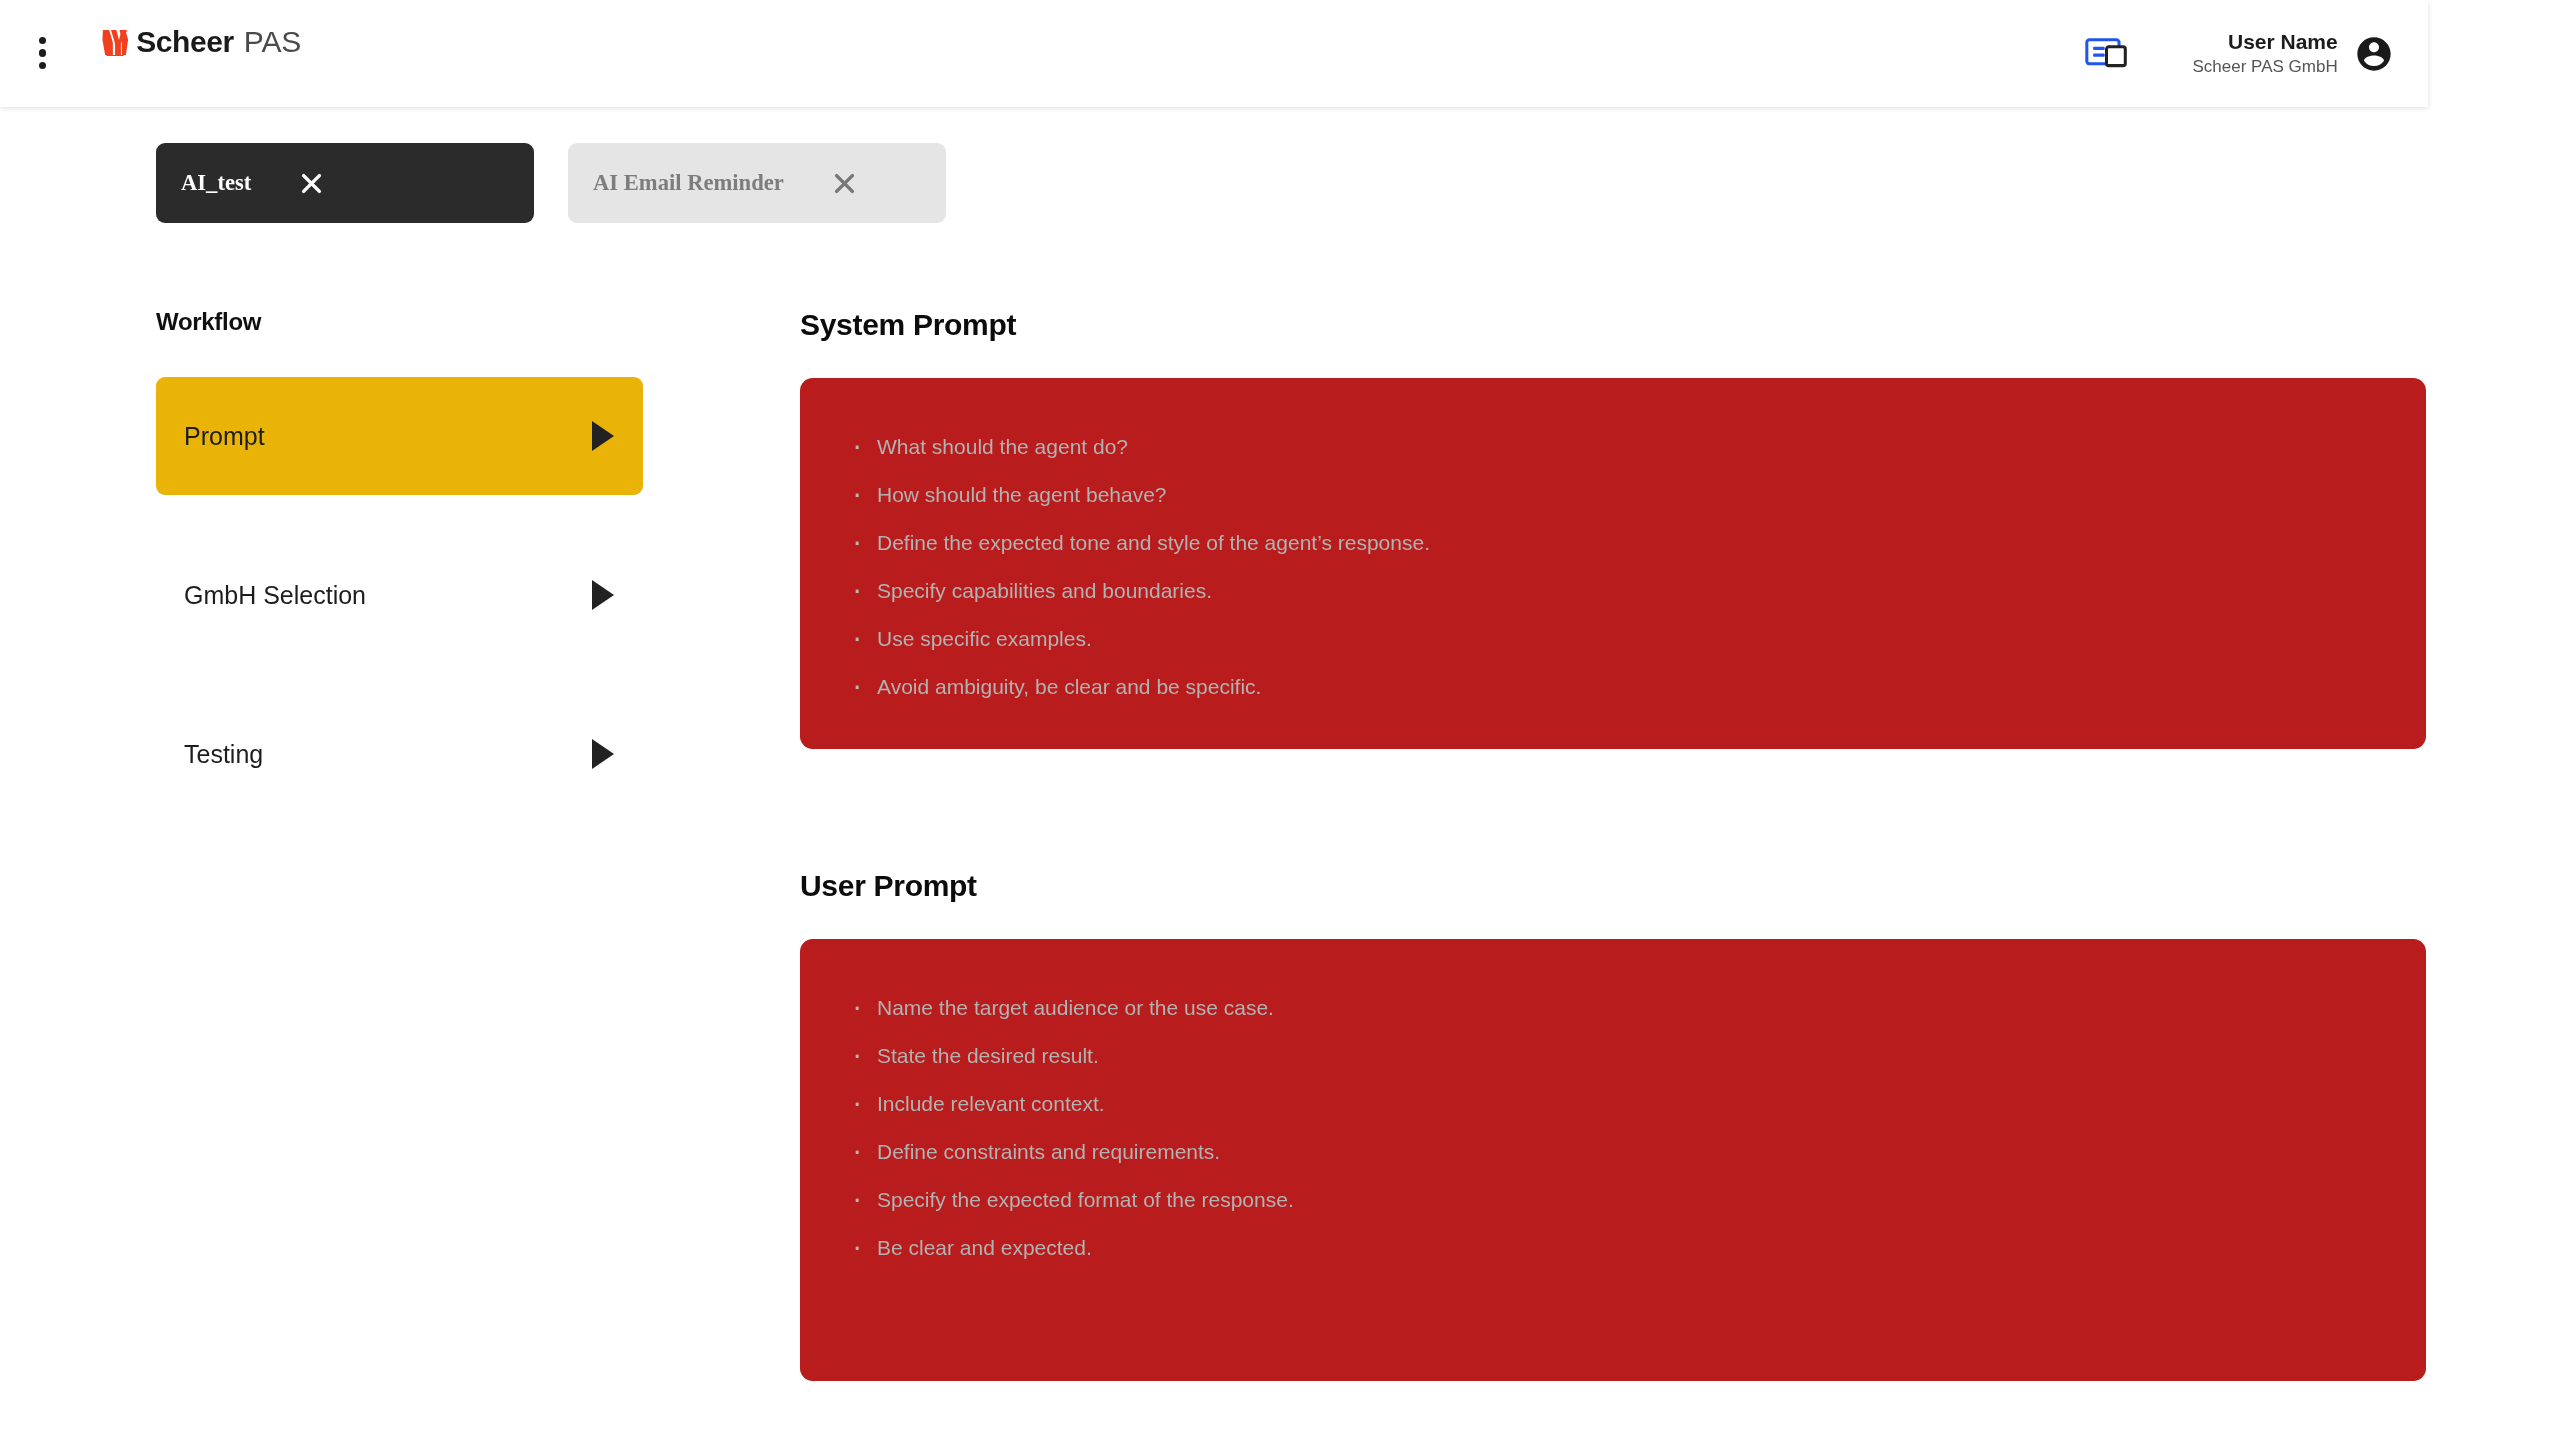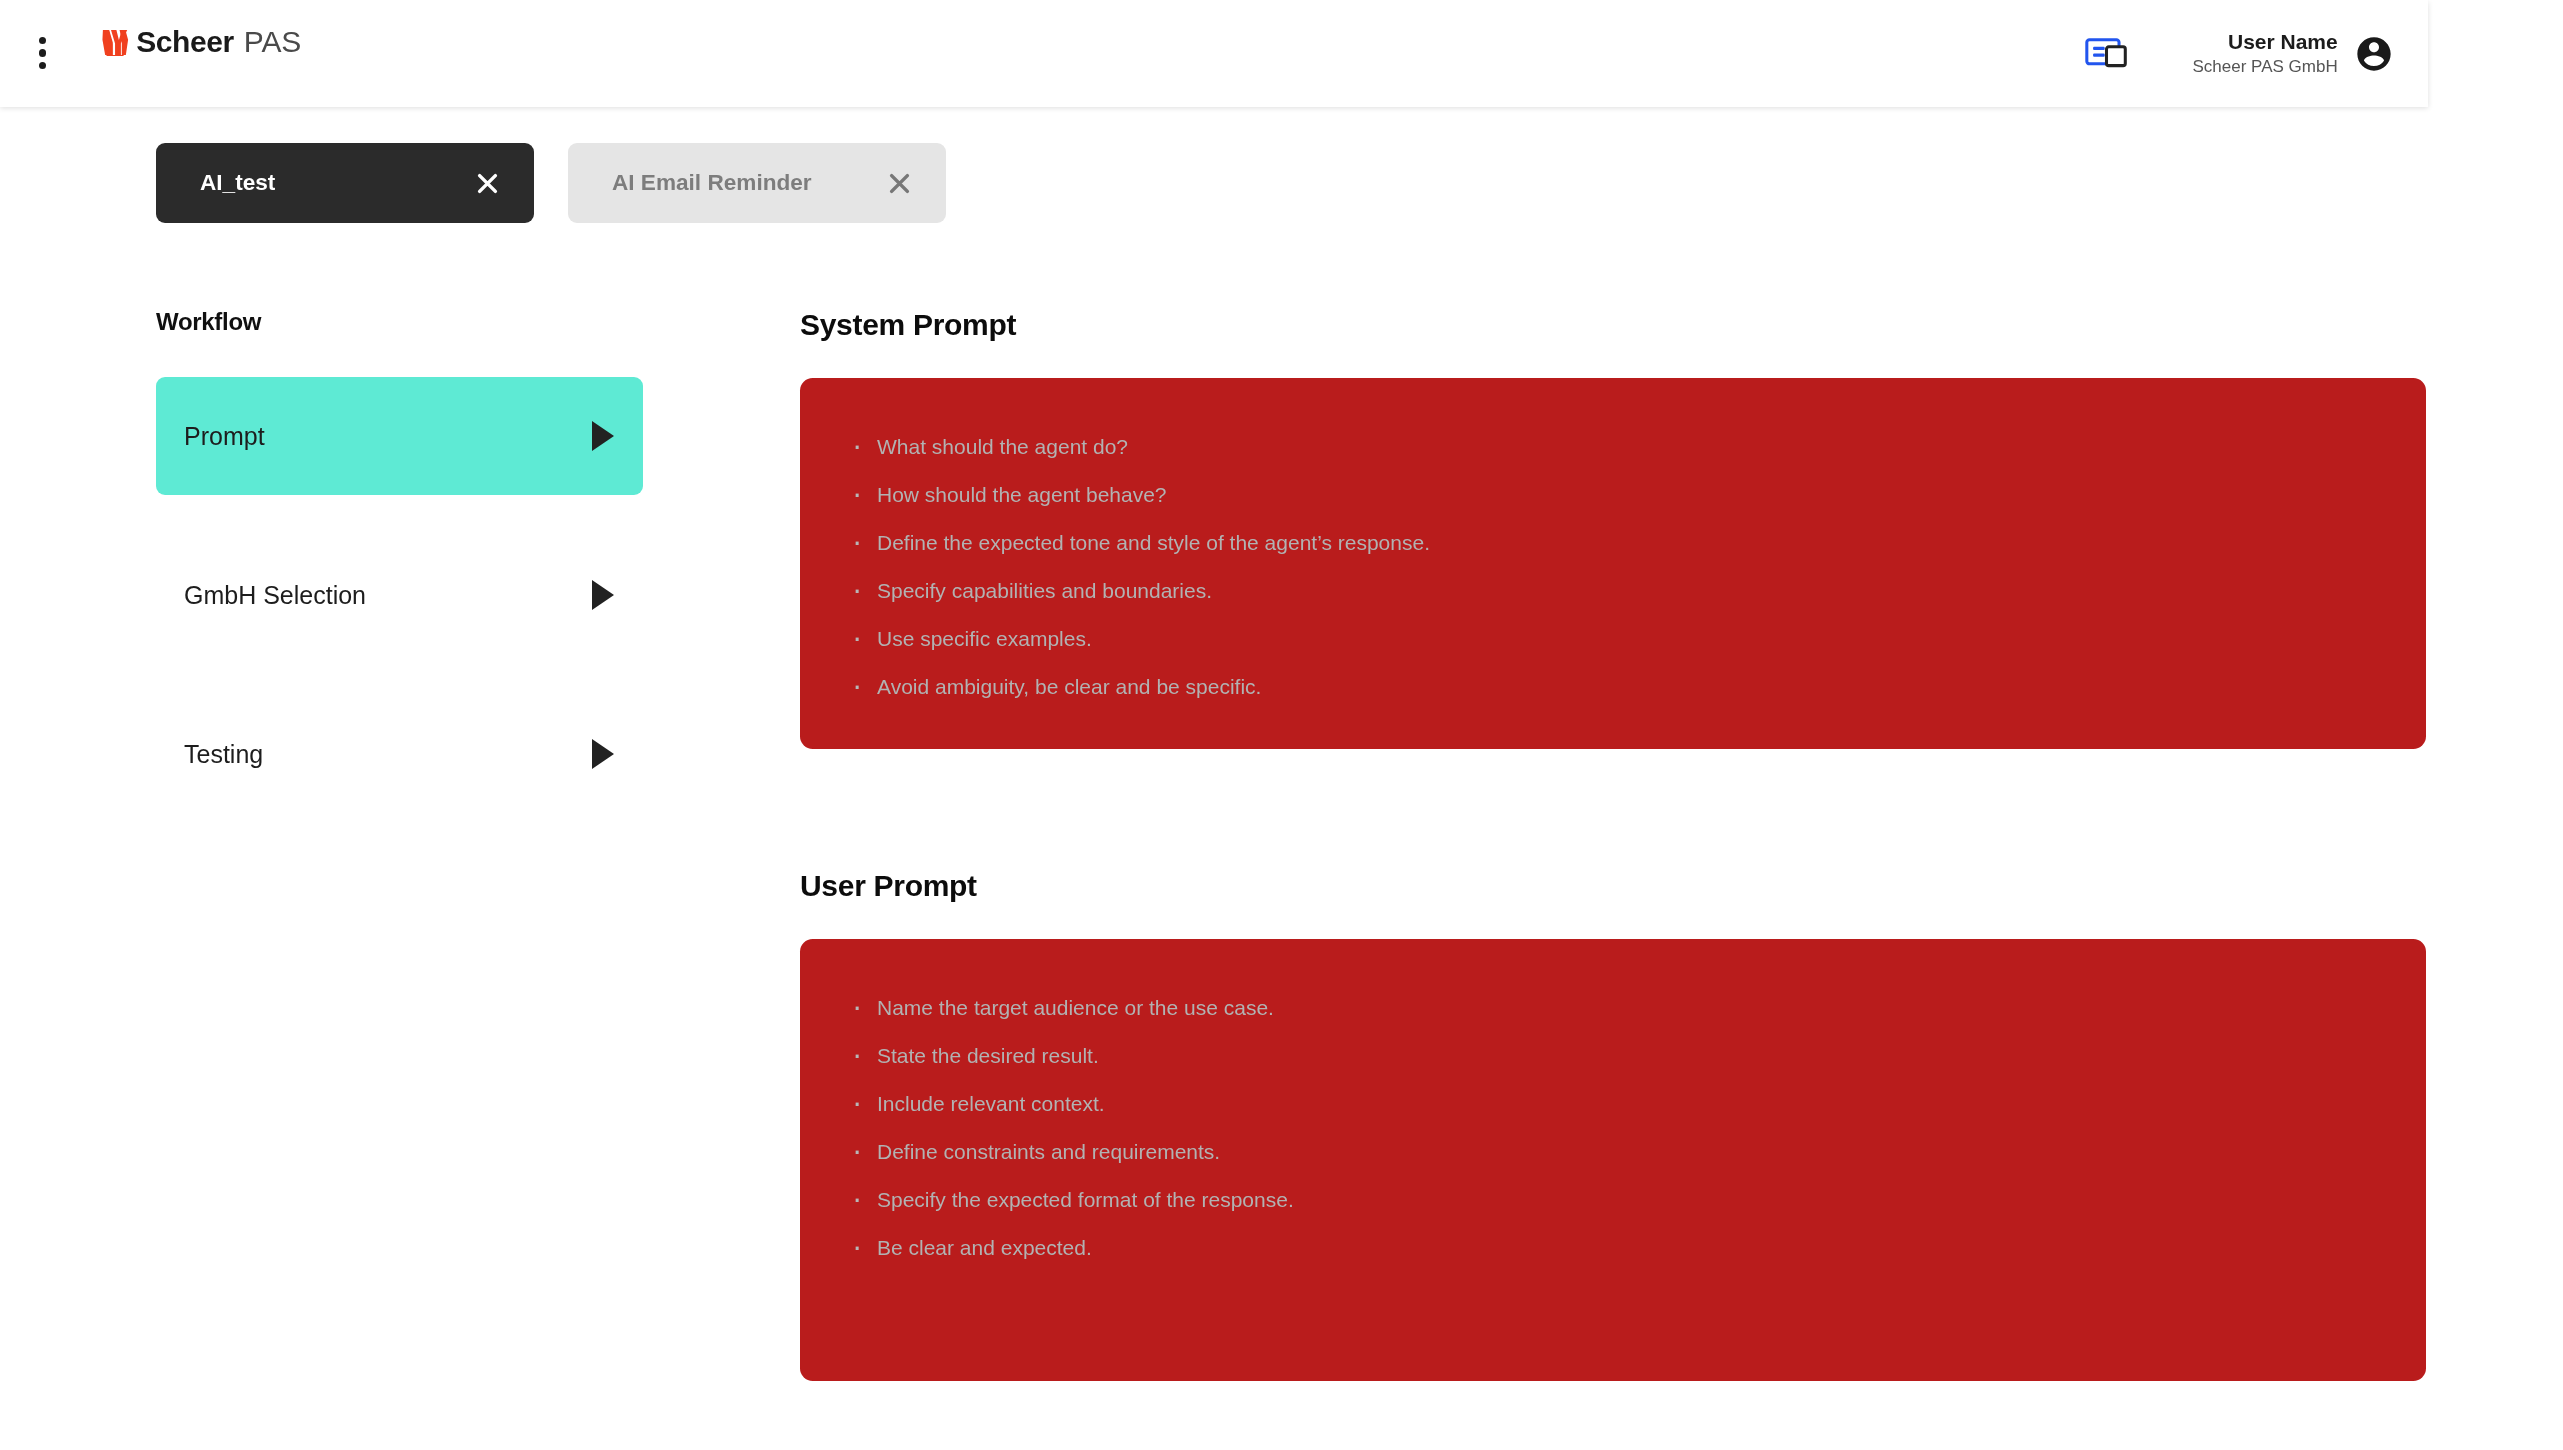--- a/index.html
+++ b/index.html
@@ -112,25 +112,25 @@
     position: absolute;
     top: 143px; left: 156px;
     display: flex;
     gap: 34px;
     z-index: 10;
   }
   .tab {
     height: 80px;
     display: flex;
     align-items: center;
-    justify-content: space-between;
     border-radius: 9px;
-    padding: 0 31px 0 44px;
+    padding: 0 31px 0 25px;
     cursor: pointer;
     min-width: 378px;
+    font-family: Liberation Serif, serif;
   }
   .tab.active { background: #2b2b2b; }
   .tab.inactive { background: #e5e5e5; }
   .tab-label {
     font-size: 22.6px;
     font-weight: bold;
     white-space: nowrap;
   }
   .tab.active .tab-label { color: #ffffff; }
   .tab.inactive .tab-label { color: #7d7d7d; }
@@ -167,21 +167,21 @@
     width: 487px;
     height: 118px;
     display: flex;
     align-items: center;
     justify-content: space-between;
     padding: 0 29px 0 28px;
     border-radius: 9px;
     cursor: pointer;
     margin-bottom: 41px;
   }
-  .wf-item.selected { background: #5eead4; }
+  .wf-item.selected { background: #eab308; }
   .wf-label {
     font-size: 25px;
     font-weight: 400;
     color: #1d1d1d;
   }
   .wf-arrow {
     width: 0; height: 0;
     border-top: 15.4px solid transparent;
     border-bottom: 15.4px solid transparent;
     border-left: 22px solid #222222;

